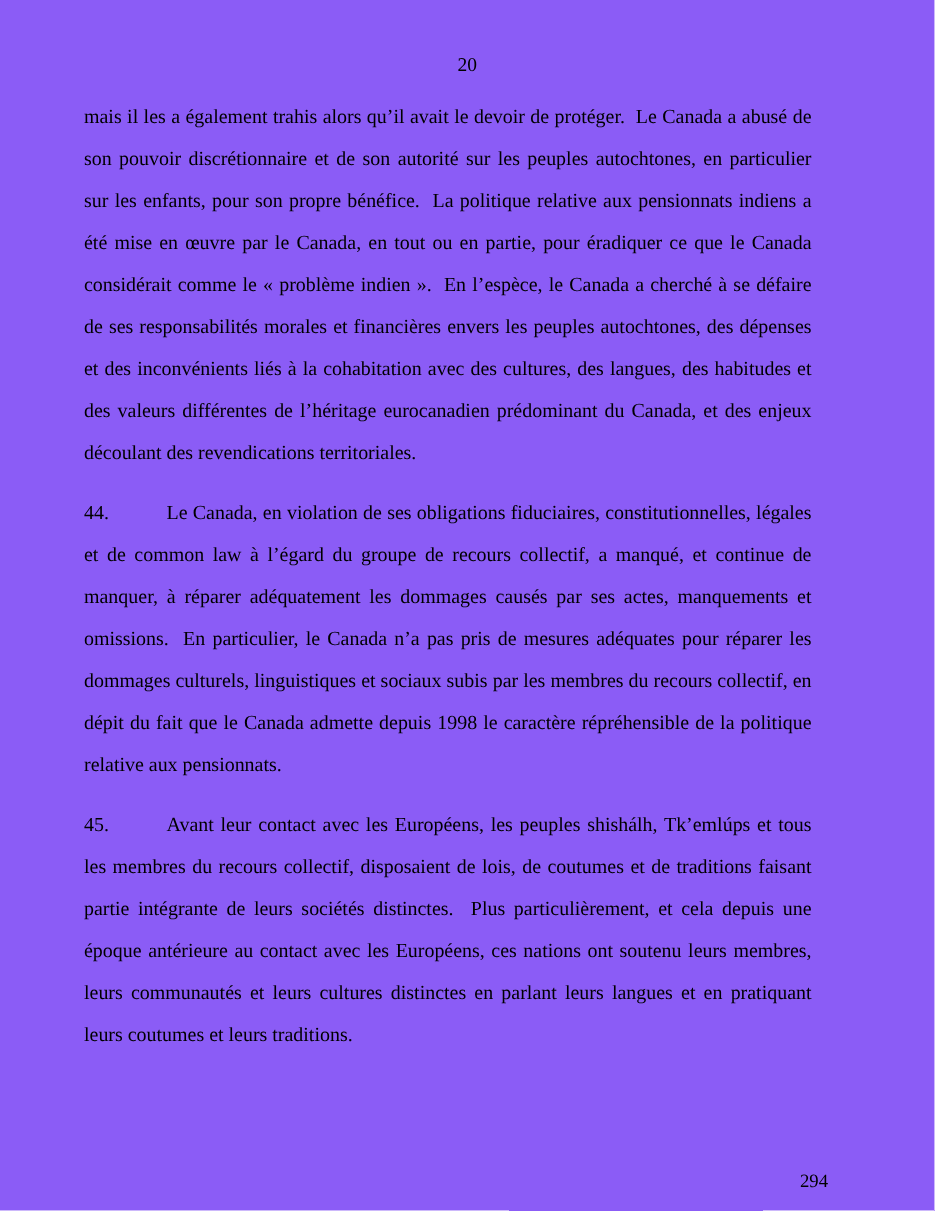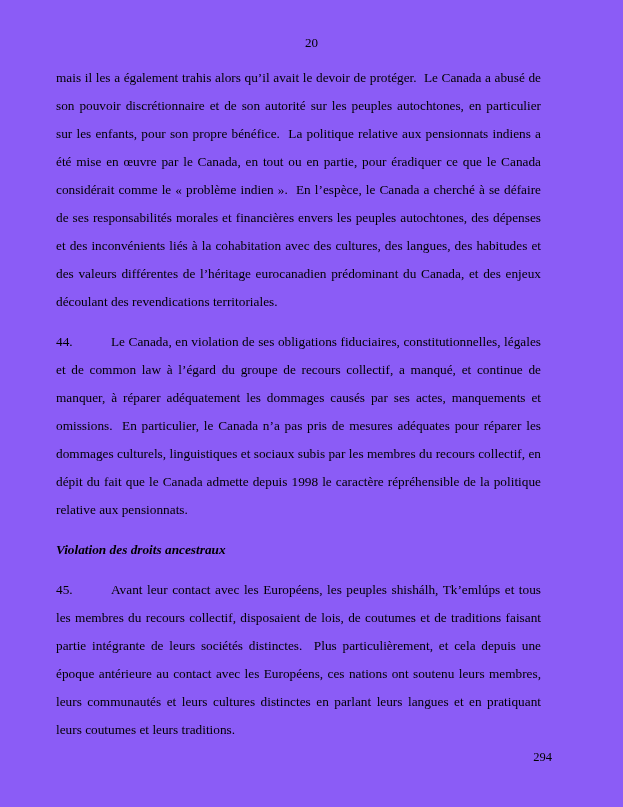--- a/index.html
+++ b/index.html
@@ -45,40 +45,39 @@
   .section-heading {
     font-size: 13.3px;
     line-height: 28px;
     font-weight: bold;
     font-style: italic;
     margin: 0 0 12px 0;
     text-align: left;
   }
   .page-number-bottom {
     position: absolute;
-    top: 750px;
+    top: 780px;
     right: 71px;
     font-size: 12.5px;
     line-height: 15px;
   }
 </style>
 </head>
 <body>
 
 <div class="page">
 
   <div class="page-number-top">20</div>
 
   <div class="content">
 
     <p class="para"><span>mais il les a également trahis alors qu’il avait le devoir de protéger.&nbsp; Le Canada a abusé de son pouvoir discrétionnaire et de son autorité sur les peuples autochtones, en particulier sur les enfants, pour son propre bénéfice.&nbsp; La politique relative aux pensionnats indiens a été mise en œuvre par le Canada, en tout ou en partie, pour éradiquer ce que le Canada considérait comme le «&nbsp;problème indien&nbsp;».&nbsp; En l’espèce, le Canada a cherché à se défaire de ses responsabilités morales et financières envers les peuples autochtones, des dépenses et des inconvénients liés à la cohabitation avec des cultures, des langues, des habitudes et des valeurs différentes de l’héritage eurocanadien prédominant du Canada, et des enjeux découlant des revendications territoriales.</span></p>
 
     <p class="para"><span class="pnum">44.</span><span>Le Canada, en violation de ses obligations fiduciaires, constitutionnelles, légales et de common law à l’égard du groupe de recours collectif, a manqué, et continue de manquer, à réparer adéquatement les dommages causés par ses actes, manquements et omissions.&nbsp; En particulier, le Canada n’a pas pris de mesures adéquates pour réparer les dommages culturels, linguistiques et sociaux subis par les membres du recours collectif, en dépit du fait que le Canada admette depuis 1998 le caractère répréhensible de la politique relative aux pensionnats.</span></p>
 
-    <h3 class="section-heading">Violation des droits ancestraux</h3>
 
     <p class="para"><span class="pnum">45.</span><span>Avant leur contact avec les Européens, les peuples shishálh, Tk’emlúps et tous les membres du recours collectif, disposaient de lois, de coutumes et de traditions faisant partie intégrante de leurs sociétés distinctes.&nbsp; Plus particulièrement, et cela depuis une époque antérieure au contact avec les Européens, ces nations ont soutenu leurs membres, leurs communautés et leurs cultures distinctes en parlant leurs langues et en pratiquant leurs coutumes et leurs traditions.</span></p>
 
   </div>
 
   <div class="page-number-bottom">294</div>
 
 </div>
 
 </body></html>

